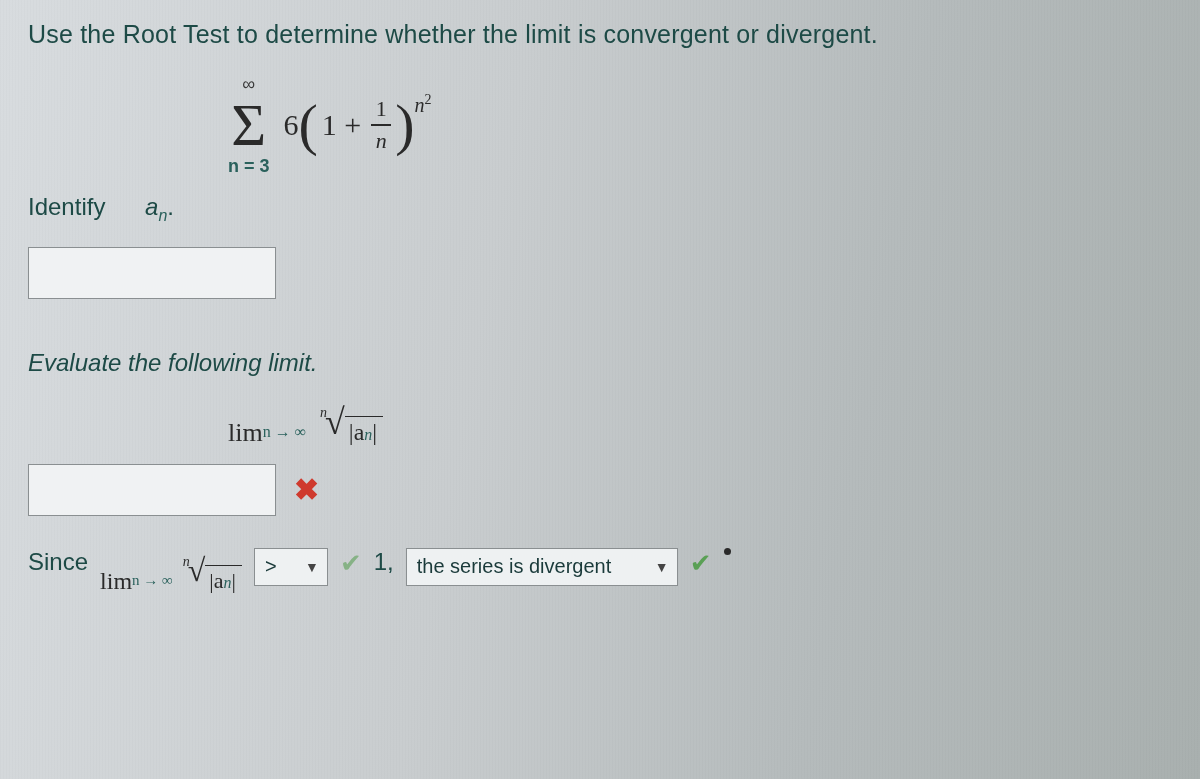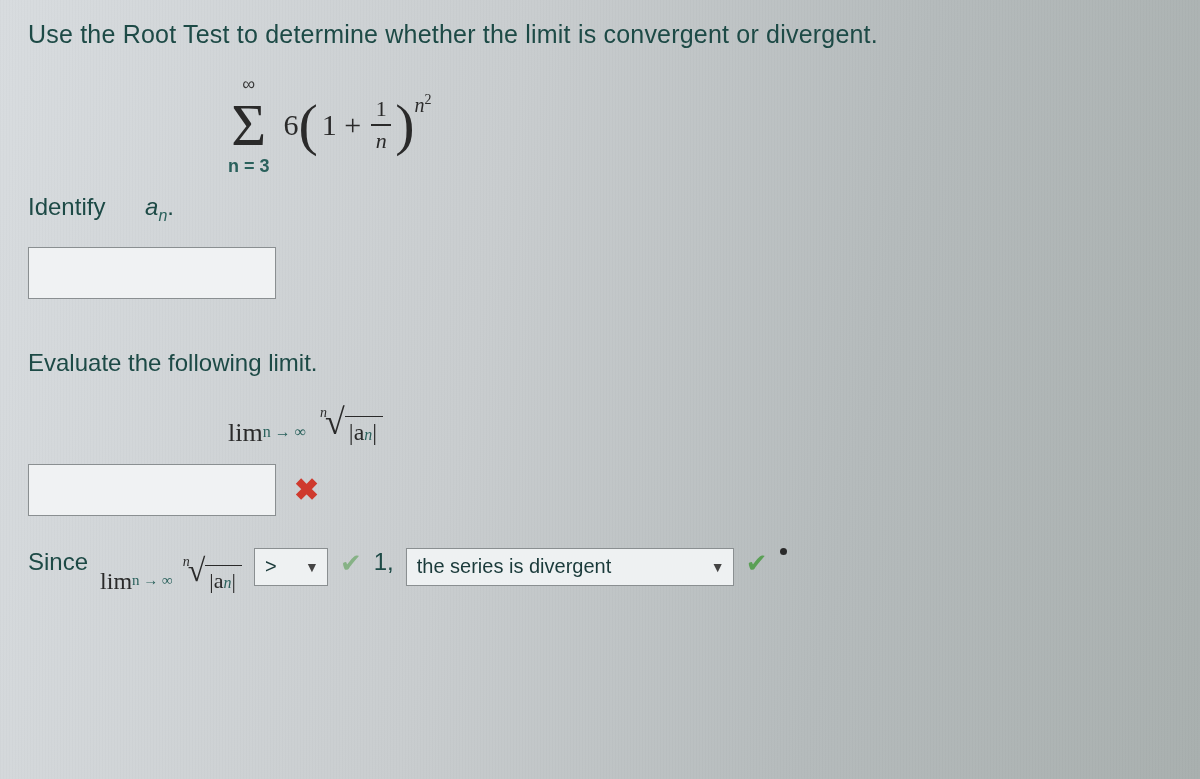--- a/index.html
+++ b/index.html
@@ -40,21 +40,21 @@
   .identify { font-size: 24px; color: #1d4a46; margin-top: 18px; }
   .an-sub { font-style: italic; margin-left: 33px; }
   .an-sub sub { font-size: 16px; color: #2a615c; font-style: italic; }
   .input-box {
     display: inline-block;
     width: 248px; height: 52px;
     background: #f0f2f3;
     border: 1px solid #8a8f91;
     margin-top: 22px;
   }
-  .eval { font-size: 24px; color: #1d4a46; margin-top: 46px; }
+  .eval { font-size: 24px; color: #1d4a46; margin-top: 46px; font-style: italic; }
   .lim-block {
     margin: 22px 0 10px 200px;
     display: flex; align-items: flex-end; gap: 14px;
     font-family: "Cambria Math","Times New Roman",serif; color: #2a2a2a;
   }
   .lim { display: flex; flex-direction: row; align-items: center; line-height: 1.05; }
   .lim-top { font-size: 26px; }
   .lim-bot { font-size: 16px; color: #2a615c; }
   .root { display: flex; align-items: center; }
   .root-n { font-size: 14px; font-style: italic; margin-right: -2px; margin-bottom: 18px; }
@@ -69,21 +69,21 @@
     font-family: "Segoe UI", Arial, sans-serif;
   }
   .since-row .mathpart { font-family: "Cambria Math","Times New Roman",serif; color: #2a2a2a; }
   .select {
     display: inline-flex; align-items: center; justify-content: space-between;
     background: #eef1f2; border: 1px solid #8a8f91;
     height: 38px; padding: 0 8px 0 10px;
     font-size: 20px; color: #1a3a3a;
   }
   .select.small { width: 74px; }
-  .select.wide { width: 328px; }
+  .select.wide { width: 272px; }
   .chev { font-size: 14px; color: #444; margin-left: 8px; }
   .check { color: #5aa055; font-size: 26px; }
   .check.dim { opacity: 0.6; }
   .dot { width: 7px; height: 7px; background: #2a2a2a; border-radius: 50%; }
 </style>
 </head>
 <body>
 
 <div class="noise"></div>
 <div class="page">

